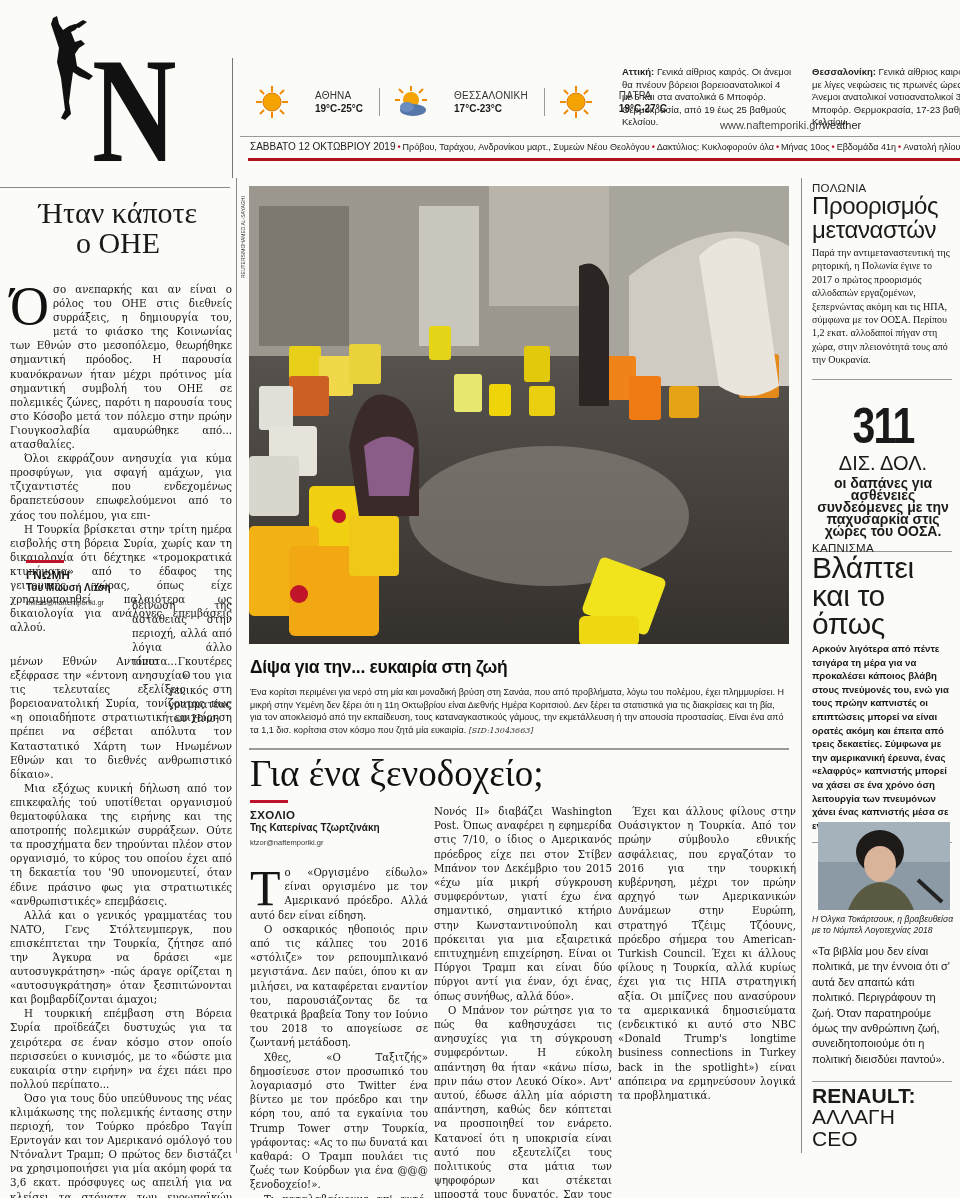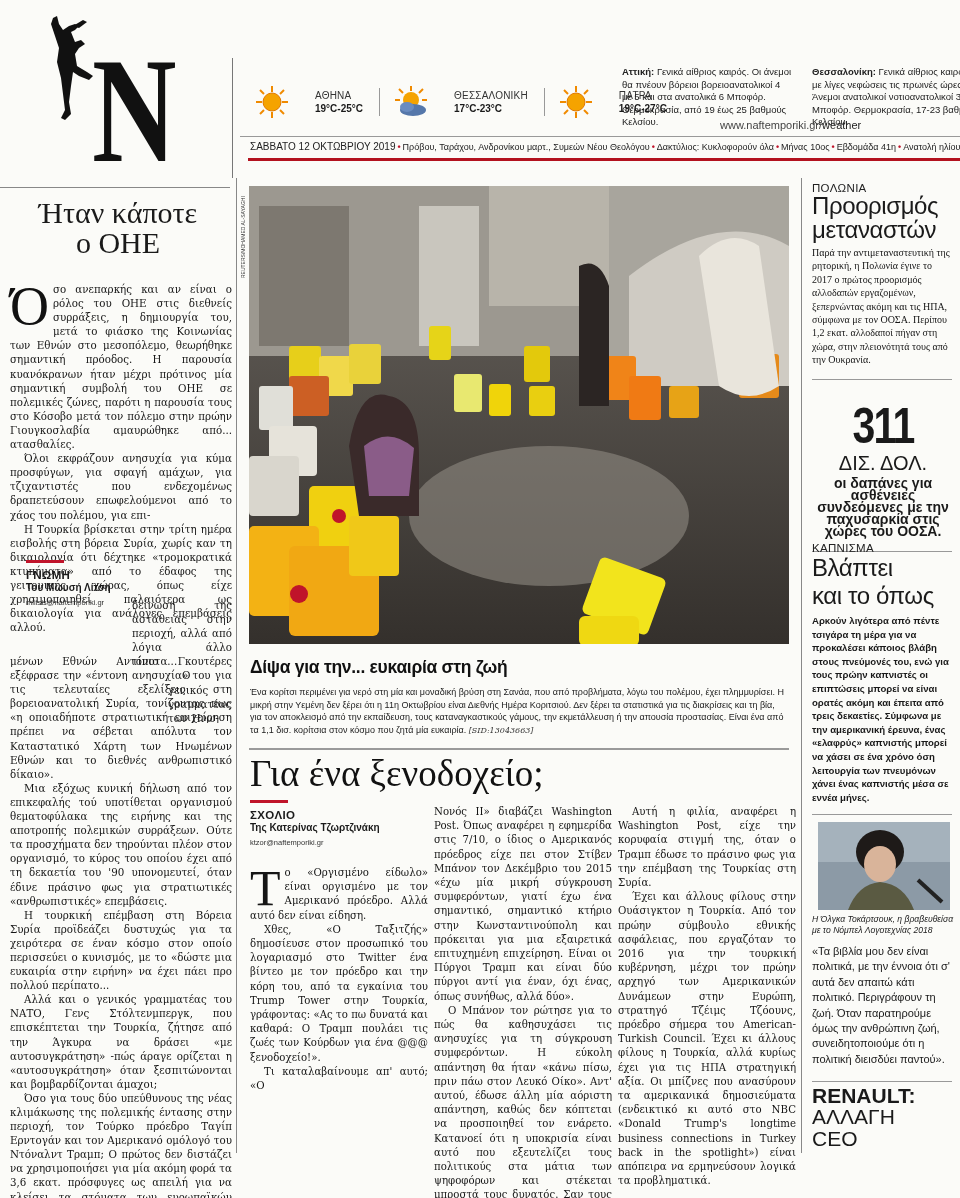--- a/index.html
+++ b/index.html
@@ -204,22 +204,22 @@
   <div class="byline-mail">mlitsis@naftemporiki.gr</div>
 </div>
 <div class="abs op-narrow body-text" style="text-align:justify; top:598px;">
   <div>δείνωση της αστάθειας στην περιοχή, αλλά από λόγια άλλο τίποτα...</div>
   <div style="text-indent:14px;margin-left:36px;">Ο γενικός γραμματέας των Ηνω-</div>
 </div>
 
 <div class="abs op-body2 body-text" style="top:654px;">
   <p class="first">μένων Εθνών Αντόνιο Γκουτέρες εξέφρασε την «έντονη ανησυχία» του για τις τελευταίες εξελίξεις στη βορειοανατολική Συρία, τονίζοντας πως «η οποιαδήποτε στρατιωτική επιχείρηση πρέπει να σέβεται απόλυτα τον Καταστατικό Χάρτη των Ηνωμένων Εθνών και το διεθνές ανθρωπιστικό δίκαιο».</p>
   <p>Μια εξόχως κυνική δήλωση από τον επικεφαλής τού υποτίθεται οργανισμού θεματοφύλακα της ειρήνης και της αποτροπής πολεμικών συρράξεων. Ούτε τα προσχήματα δεν τηρούνται πλέον στον οργανισμό, το κύρος του οποίου έχει από τη δεκαετία του '90 υπονομευτεί, όταν έδινε πράσινο φως για στρατιωτικές «ανθρωπιστικές» επεμβάσεις.</p>
+  <p>Αλλά και ο γενικός γραμματέας του ΝΑΤΟ, Γενς Στόλτενμπεργκ, που επισκέπτεται την Τουρκία, ζήτησε από την Άγκυρα να δράσει «με αυτοσυγκράτηση» -πώς άραγε ορίζεται η «αυτοσυγκράτηση» όταν ξεσπιτώνονται και βομβαρδίζονται άμαχοι;</p>
   <p>Η τουρκική επέμβαση στη Βόρεια Συρία προϊδεάζει δυστυχώς για τα χειρότερα σε έναν κόσμο στον οποίο περισσεύει ο κυνισμός, με το «δώστε μια ευκαιρία στην ειρήνη» να έχει πάει προ πολλού περίπατο...</p>
-  <p>Αλλά και ο γενικός γραμματέας του ΝΑΤΟ, Γενς Στόλτενμπεργκ, που επισκέπτεται την Τουρκία, ζήτησε από την Άγκυρα να δράσει «με αυτοσυγκράτηση» -πώς άραγε ορίζεται η «αυτοσυγκράτηση» όταν ξεσπιτώνονται και βομβαρδίζονται άμαχοι;</p>
   <p>Όσο για τους δύο υπεύθυνους της νέας κλιμάκωσης της πολεμικής έντασης στην περιοχή, τον Τούρκο πρόεδρο Ταγίπ Ερντογάν και τον Αμερικανό ομόλογό του Ντόναλντ Τραμπ; Ο πρώτος δεν διστάζει να χρησιμοποιήσει για μία ακόμη φορά τα 3,6 εκατ. πρόσφυγες ως απειλή για να κλείσει τα στόματα των ευρωπαϊκών αντιδράσεων, ενώ ο δεύτερος σε μία πρωτοφανή δήλωση εγκαλεί τους ανέστιους Κούρδους, που δεν βοήθησαν την Αμερική στο Β' Παγκόσμιο Πόλεμο.</p>
 
 </div>
 
 <div class="abs photo-credit">REUTERS/MOHAMED AL-SAYAGHI</div>
 <div class="abs photo">
   <svg width="540" height="458" viewBox="0 0 540 458">
     <defs>
       <linearGradient id="gnd" x1="0" y1="0" x2="0" y2="1">
         <stop offset="0" stop-color="#6b6660"></stop>
@@ -276,33 +276,33 @@
 <div class="abs com-byline">
   <div class="red-bar"></div>
   <div class="byline-kicker">ΣΧΟΛΙΟ</div>
   <div class="byline-name">Της Κατερίνας Τζωρτζινάκη</div>
   <div class="byline-mail">ktzor@naftemporiki.gr</div>
 </div>
 
 <div class="abs col col-a">
   <div class="body-text">
     <p class="first"><span class="dropcap-t">Τ</span><span>ο «Οργισμένο είδωλο» είναι οργισμένο με τον Αμερικανό πρόεδρο. Αλλά αυτό δεν είναι είδηση.</span></p>
+    <p>Ο οσκαρικός ηθοποιός πριν από τις κάλπες του 2016 «στόλιζε» τον ρεπουμπλικανό μεγιστάνα. Δεν παύει, όπου κι αν μιλήσει, να καταφέρεται εναντίον του, παρουσιάζοντας δε τα θεατρικά βραβεία Tony τον Ιούνιο του 2018 το απογείωσε σε ζωντανή μετάδοση.</p>
     <p>Χθες, «Ο Ταξιτζής» δημοσίευσε στον προσωπικό του λογαριασμό στο Twitter ένα βίντεο με τον πρόεδρο και την κόρη του, από τα εγκαίνια του Trump Tower στην Τουρκία, γράφοντας: «Ας το πω δυνατά και καθαρά: Ο Τραμπ πουλάει τις ζωές των Κούρδων για ένα @@@ ξενοδοχείο!».</p>
     <p>Τι καταλαβαίνουμε απ' αυτό; «Ο</p>
   </div>
 </div>
 <div class="abs col col-b">
   <div class="body-text">
     <p class="first">Νονός ΙΙ» διαβάζει Washington Post. Όπως αναφέρει η εφημερίδα στις 7/10, ο ίδιος ο Αμερικανός πρόεδρος είχε πει στον Στίβεν Μπάνον τον Δεκέμβριο του 2015 «έχω μία μικρή σύγκρουση συμφερόντων, γιατί έχω ένα σημαντικό, σημαντικό κτήριο στην Κωνσταντινούπολη και πρόκειται για μια εξαιρετικά επιτυχημένη επιχείρηση. Είναι οι Πύργοι Τραμπ και είναι δύο πύργοι αντί για έναν, όχι ένας, όπως συνήθως, αλλά δύο».</p>
     <p>Ο Μπάνον τον ρώτησε για το πώς θα καθησυχάσει τις ανησυχίες για τη σύγκρουση συμφερόντων. Η εύκολη απάντηση θα ήταν «κάνω πίσω, πριν πάω στον Λευκό Οίκο». Αντ' αυτού, έδωσε άλλη μία αόριστη απάντηση, καθώς δεν κόπτεται να προσποιηθεί τον ενάρετο. Κατανοεί ότι η υποκρισία είναι αυτό που εξευτελίζει τους πολιτικούς στα μάτια των ψηφοφόρων και στέκεται μπροστά τους δυνατός. Σαν τους πύργους του στην Κωνσταντινούπολη. Όταν είχαν εγκαινιαστεί το 2012, η κόρη του είχε ευχαριστήσει</p>
   </div>
 </div>
 <div class="abs col col-c">
   <div class="body-text">
-    <p>Αυτή η φιλία, αναφέρει η Washington Post, είχε την κορυφαία στιγμή της, όταν ο Τραμπ έδωσε το πράσινο φως για την επέμβαση της Τουρκίας στη Συρία.</p>
     <p>Έχει και άλλους φίλους στην Ουάσιγκτον η Τουρκία. Από τον πρώην σύμβουλο εθνικής ασφάλειας, που εργαζόταν το 2016 για την τουρκική κυβέρνηση, μέχρι τον πρώην αρχηγό των Αμερικανικών Δυνάμεων στην Ευρώπη, στρατηγό Τζέιμς Τζόουνς, πρόεδρο σήμερα του American-Turkish Council. Έχει κι άλλους φίλους η Τουρκία, αλλά κυρίως έχει για τις ΗΠΑ στρατηγική αξία. Οι μπίζνες που ανασύρουν τα αμερικανικά δημοσιεύματα (ενδεικτικό κι αυτό στο NBC «Donald Trump's longtime business connections in Turkey back in the spotlight») είναι απόπειρα να ερμηνεύσουν λογικά τα προβληματικά.</p>
   </div>
 
 </div>
 
 <div class="abs vrule-right"></div>
 
 <div class="abs rc" style="top:182px;">
   <div class="kicker">ΠΟΛΩΝΙΑ</div>
   <div class="rc-title">
@@ -315,21 +315,21 @@
 
 <div class="abs rc" style="top:402px;">
   <div class="stat-num">311</div>
   <div class="stat-unit">ΔΙΣ. ΔΟΛ.</div>
   <div class="stat-text">οι δαπάνες για ασθένειες συνδεόμενες με την παχυσαρκία στις χώρες του ΟΟΣΑ.</div>
   <div class="rc-rule" style="margin-top:14px;"></div>
 </div>
 
 <div class="abs rc" style="top:542px;">
   <div class="kicker">ΚΑΠΝΙΣΜΑ</div>
-  <div class="rc-title" style="font-size:24px; line-height:28px;">
+  <div class="rc-title" style="font-size:30px; line-height:28px;">
     <div>Βλάπτει</div>
     <div>και το όπως</div>
   </div>
   <div class="rc-body-sans" style="margin-top:4px;">Αρκούν λιγότερα από πέντε τσιγάρα τη μέρα για να προκαλέσει κάποιος βλάβη στους πνεύμονές του, ενώ για τους πρώην καπνιστές οι επιπτώσεις μπορεί να είναι ορατές ακόμη και έπειτα από τρεις δεκαετίες. Σύμφωνα με την αμερικανική έρευνα, ένας «ελαφρύς» καπνιστής μπορεί να χάσει σε ένα χρόνο όση λειτουργία των πνευμόνων χάνει ένας καπνιστής μέσα σε εννέα μήνες.</div>
   <div class="rc-rule" style="margin-top:10px;"></div>
 </div>
 
 <div class="abs portrait">
   <svg width="132" height="88" viewBox="0 0 132 88">
     <rect width="132" height="88" fill="#8c9aa6"></rect>

